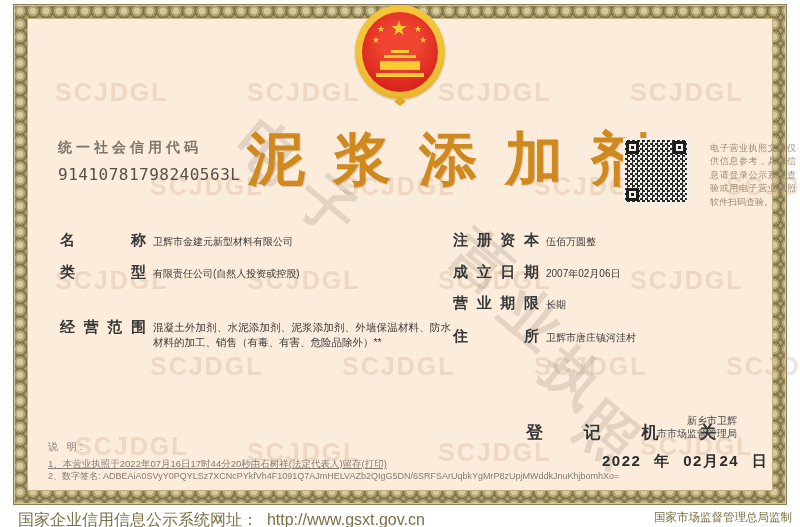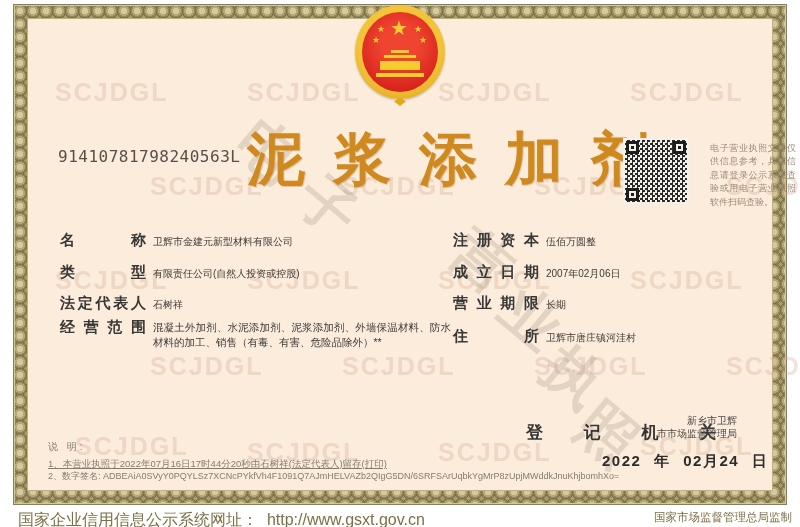--- a/index.html
+++ b/index.html
@@ -176,43 +176,41 @@
     <div class="gate">
       <div class="g1"></div>
         <div class="g2"></div>
         <div class="g3"></div>
         <div class="g4"></div>
     </div>
     <div class="knot"></div>
   </div>
 
   <div class="credit">
+    <div class="lbl">统一社会信用代码</div>
     <div class="val">91410781798240563L</div>
   </div>
 
   <div class="title">泥浆添加剂</div>
 
   <div class="qr-wrap">
     <div class="qr">
       <div class="finder f-tl"></div>
       <div class="finder f-tr"></div>
       <div class="finder f-bl"></div>
     </div>
   </div>
   <div class="qr-note">电子营业执照文件仅供信息参考，具体信息请登录公示系统查验或用电子营业执照软件扫码查验。</div>
 
   <div class="row" style="left:60px;top:231px">
     <span class="flabel">名 称</span><span class="fvalue">卫辉市金建元新型材料有限公司</span>
   </div>
   <div class="row" style="left:60px;top:263px">
     <span class="flabel">类 型</span><span class="fvalue">有限责任公司(自然人投资或控股)</span>
   </div>
-  <div class="row" style="left:60px;top:294px">
-    <span class="flabel">法定代表人</span><span class="fvalue">石树祥</span>
-  </div>
   <div class="row" style="left:453px;top:231px">
     <span class="flabel">注 册 资 本</span><span class="fvalue">伍佰万圆整</span>
   </div>
 
   <div class="row" style="left:60px;top:318px">
     <span class="flabel">经 营 范 围</span><span class="scope-val">混凝土外加剂、水泥添加剂、泥浆添加剂、外墙保温材料、防水材料的加工、销售（有毒、有害、危险品除外）**</span>
   </div>
   <div class="row" style="left:453px;top:263px">
     <span class="flabel">成 立 日 期</span><span class="fvalue">2007年02月06日</span>
   </div>

